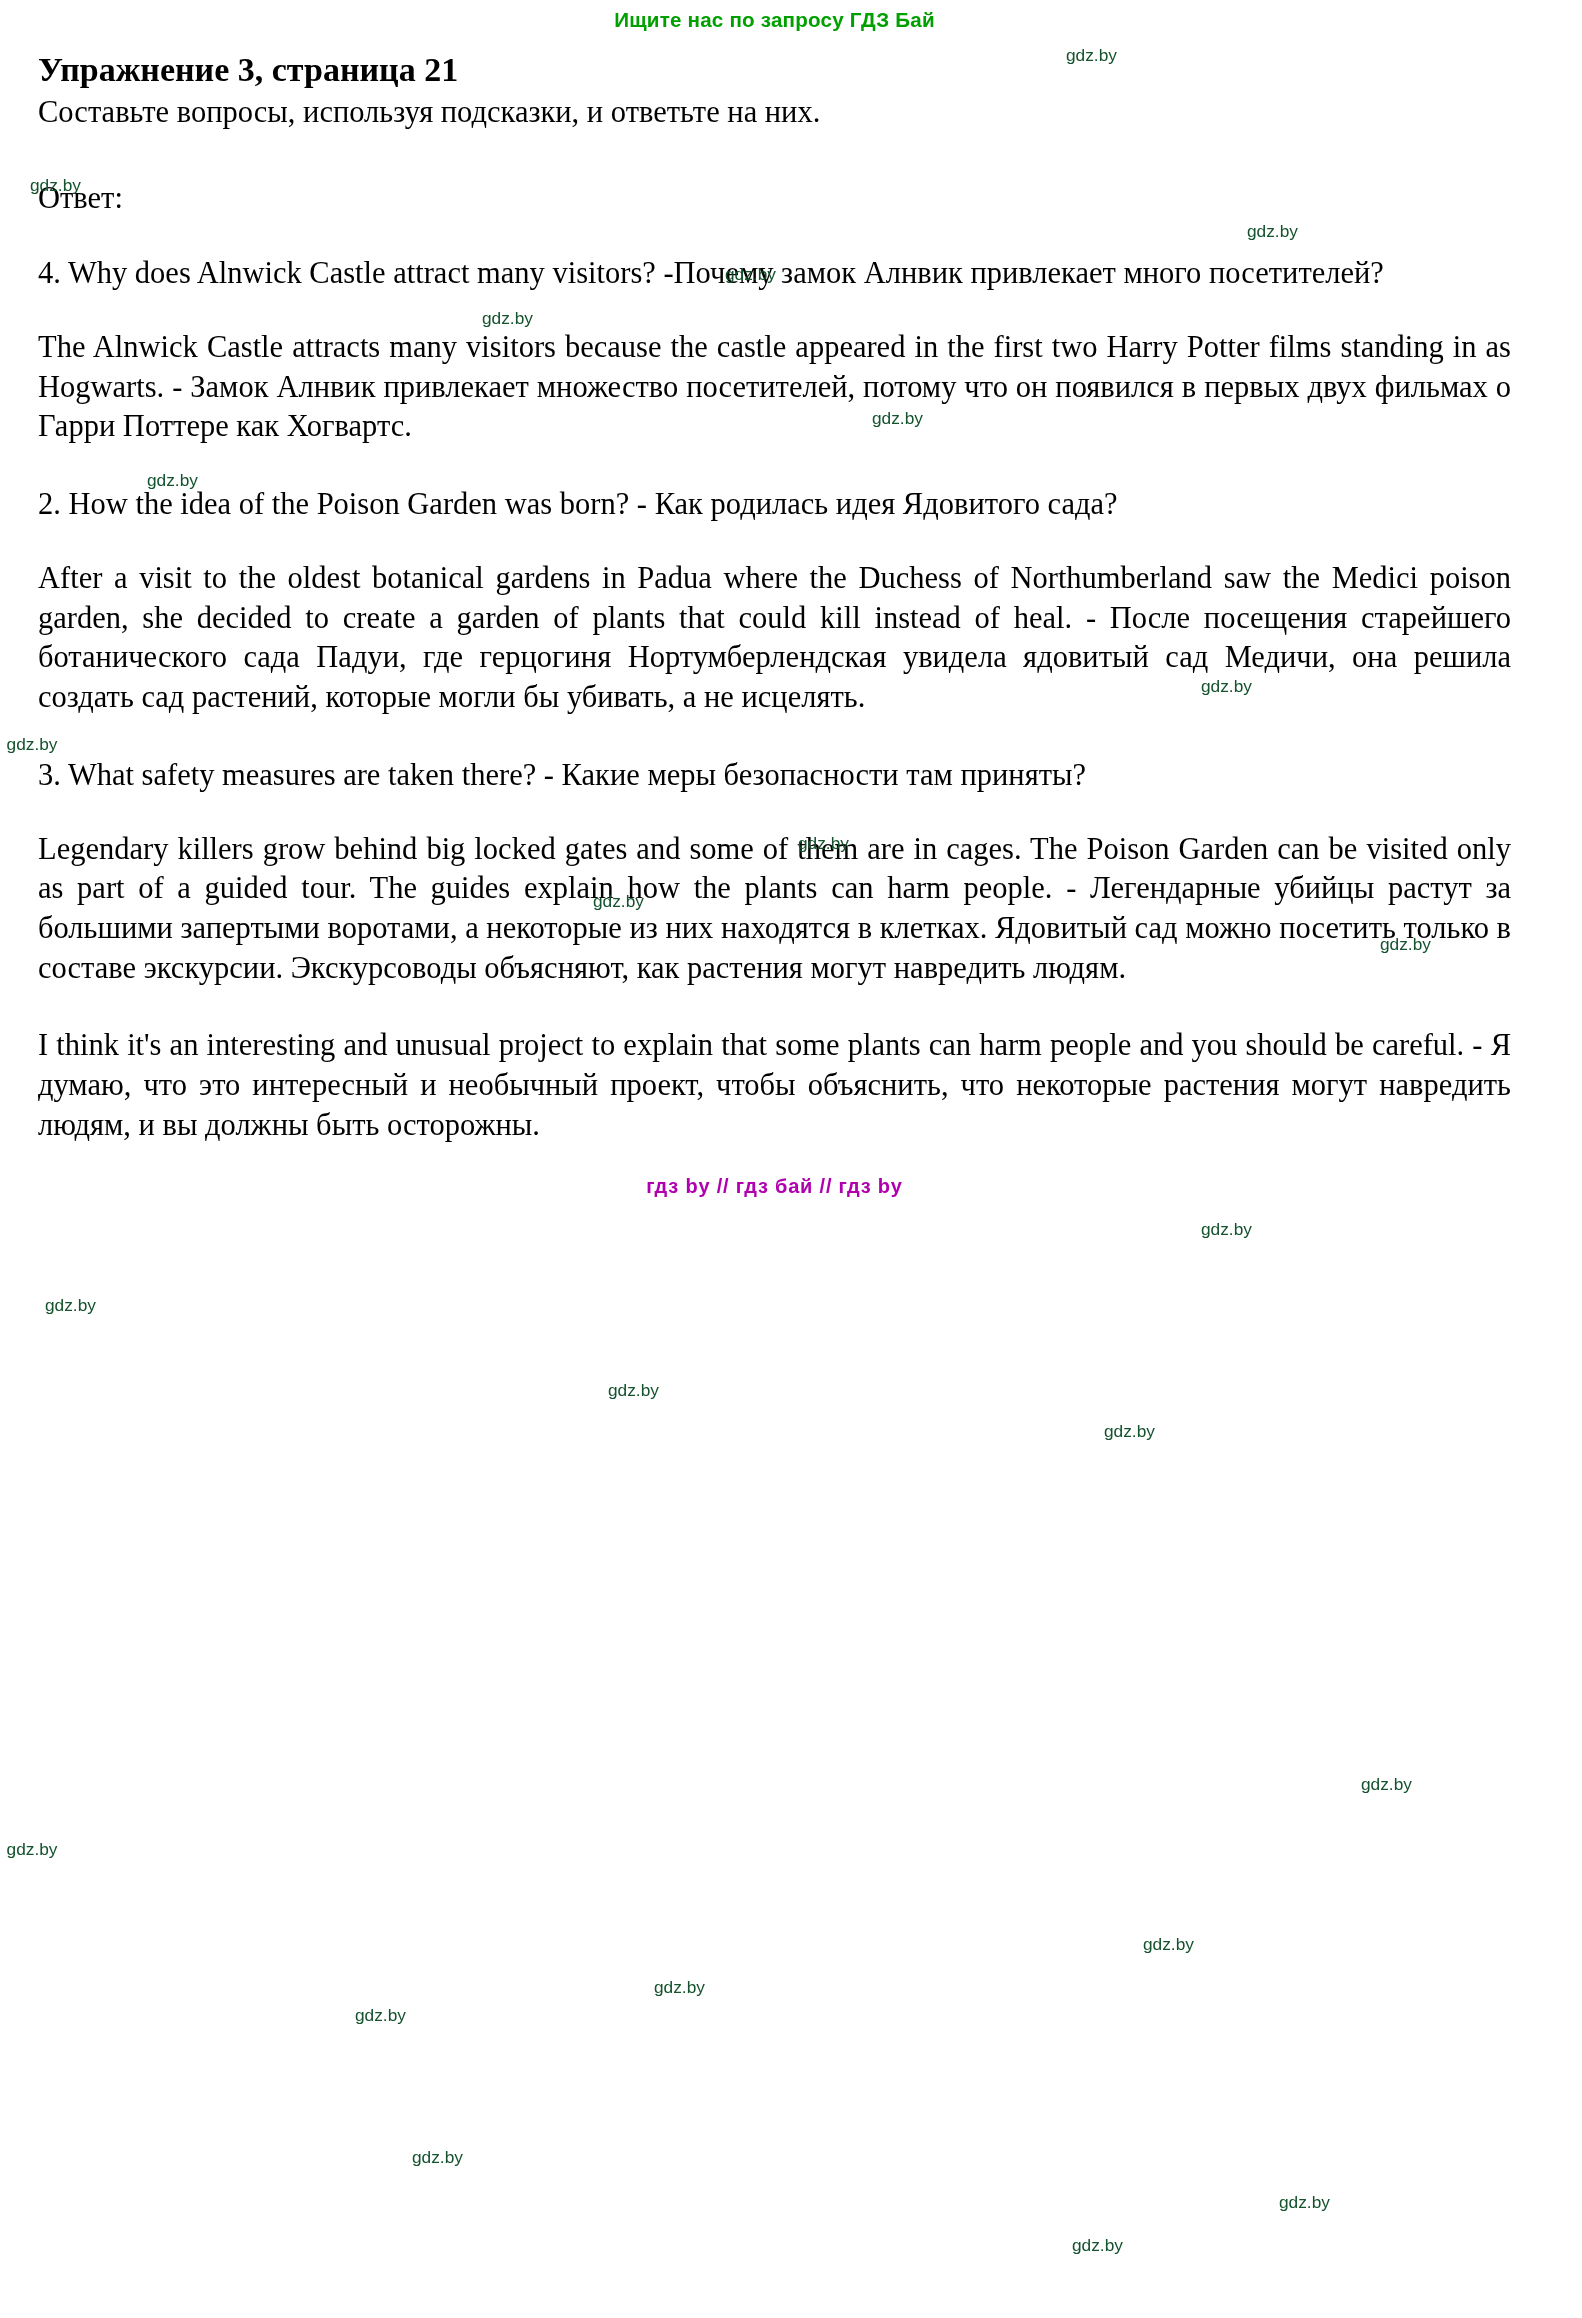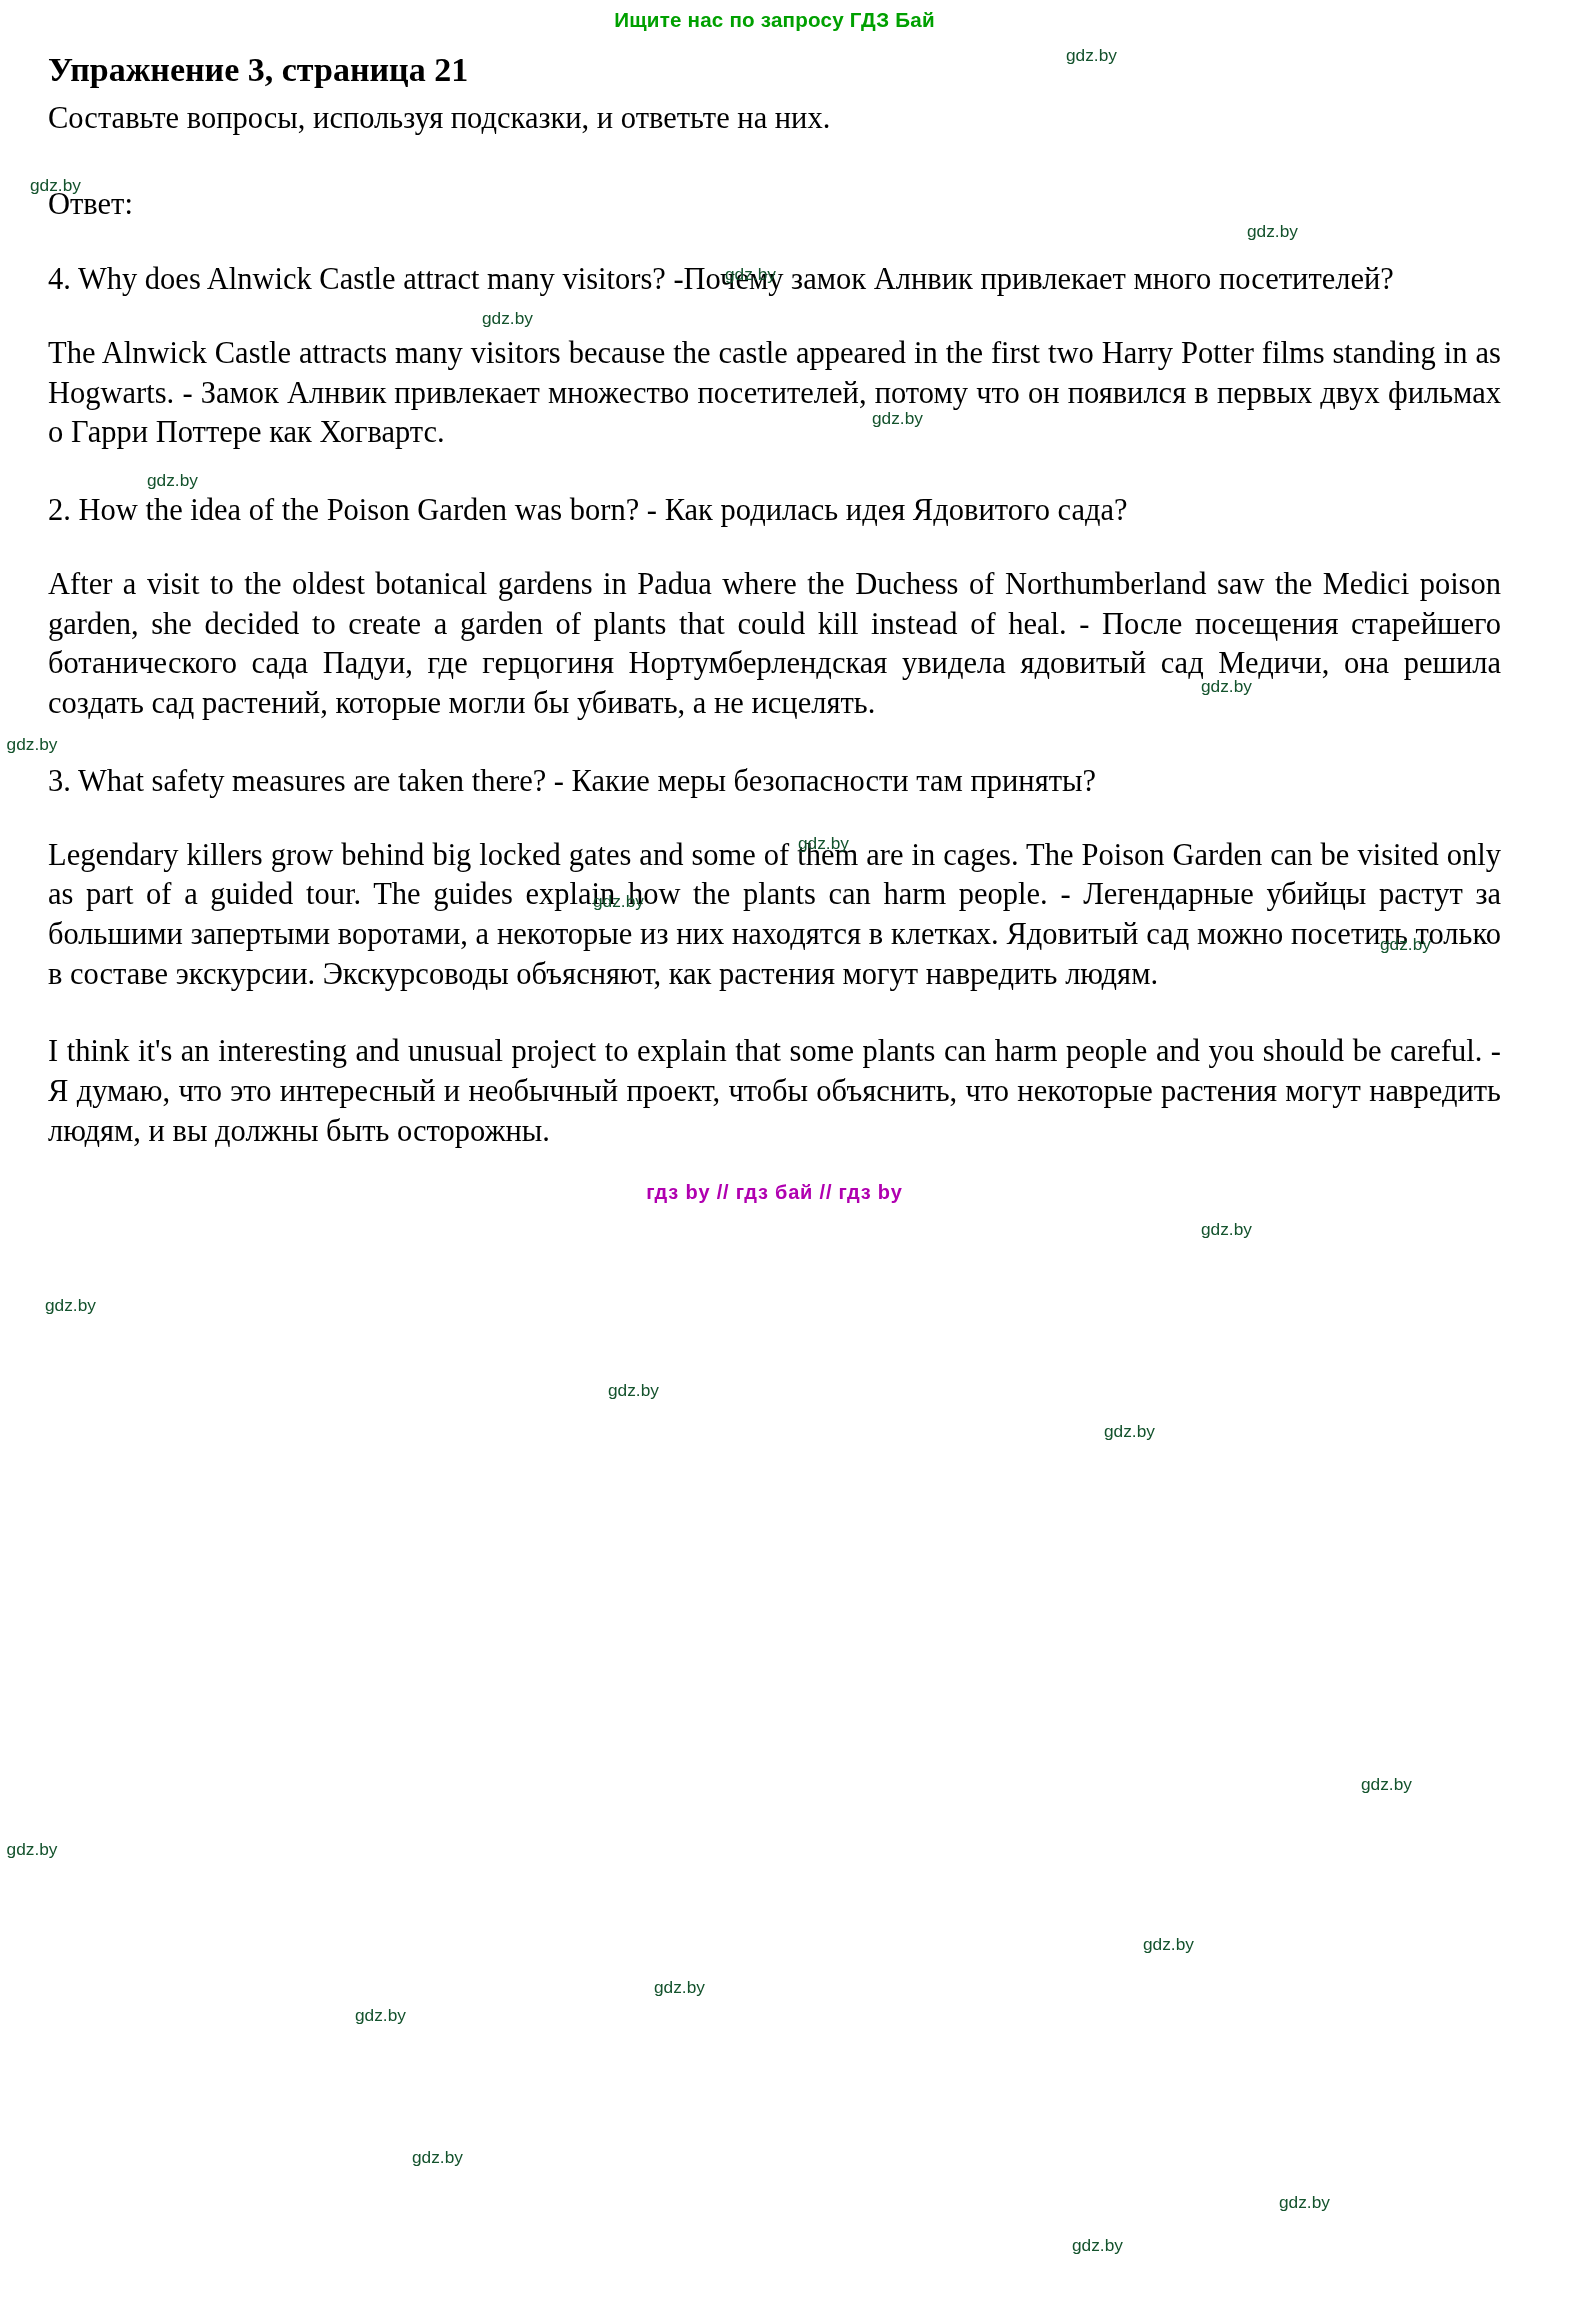--- a/index.html
+++ b/index.html
@@ -13,37 +13,37 @@
     position: relative;
     font-family: "Liberation Serif", serif;
     color: #000000;
     overflow: hidden;
   }
   .page {
     position: relative;
     width: 1549px;
     min-height: 2319px;
     box-sizing: border-box;
-    padding: 0 48px;
+    padding: 0 38px;
   }
   .top-banner {
     text-align: center;
     font-family: "Liberation Sans", sans-serif;
     font-weight: bold;
     font-size: 20.6px;
     color: #00a000;
     padding-top: 8.2px;
     padding-bottom: 3.3px;
     letter-spacing: 0.2px;
   }
   .title {
     font-family: "Liberation Serif", serif;
     font-weight: bold;
     font-size: 34px;
-    margin: 15px 0 10px 0;
+    margin: 15px 0 4px 0;
     line-height: 1.15;
   }
   .subtitle {
     font-size: 30.5px;
     margin: 2px 0 0 0;
     line-height: 1.2;
   }
   .answer-label {
     font-size: 30.5px;
     margin: 51px 0 0 0;

